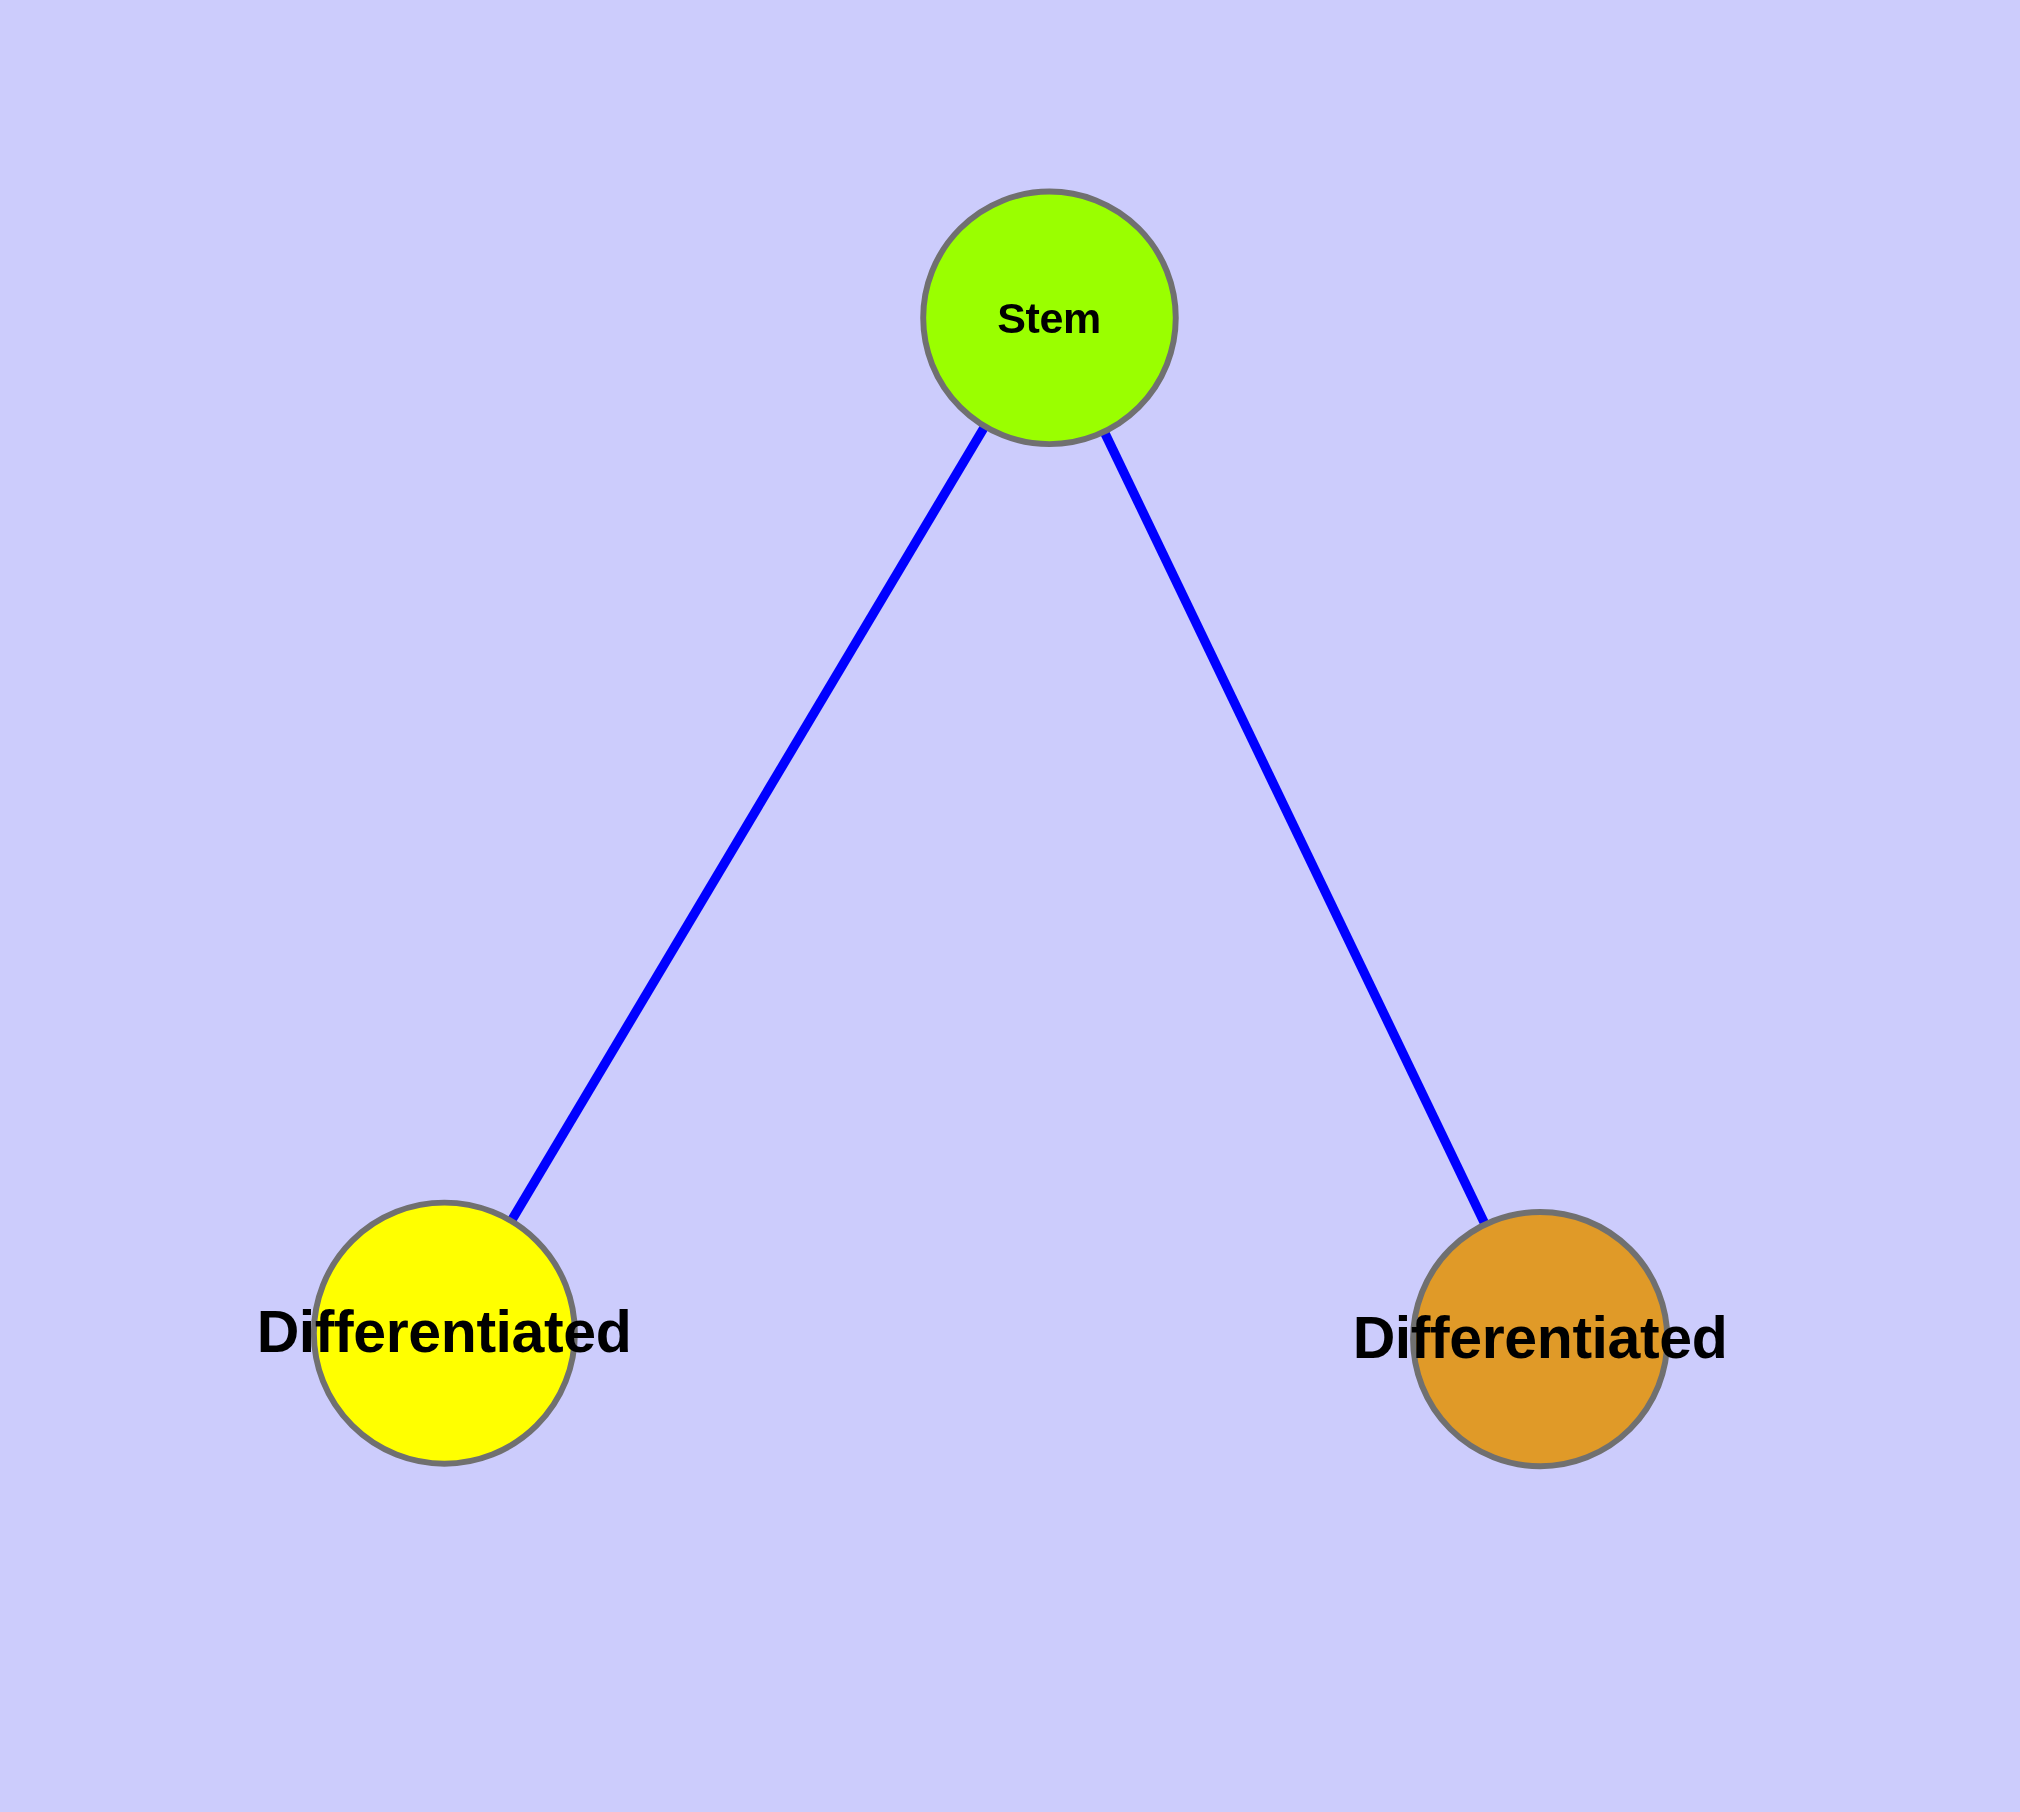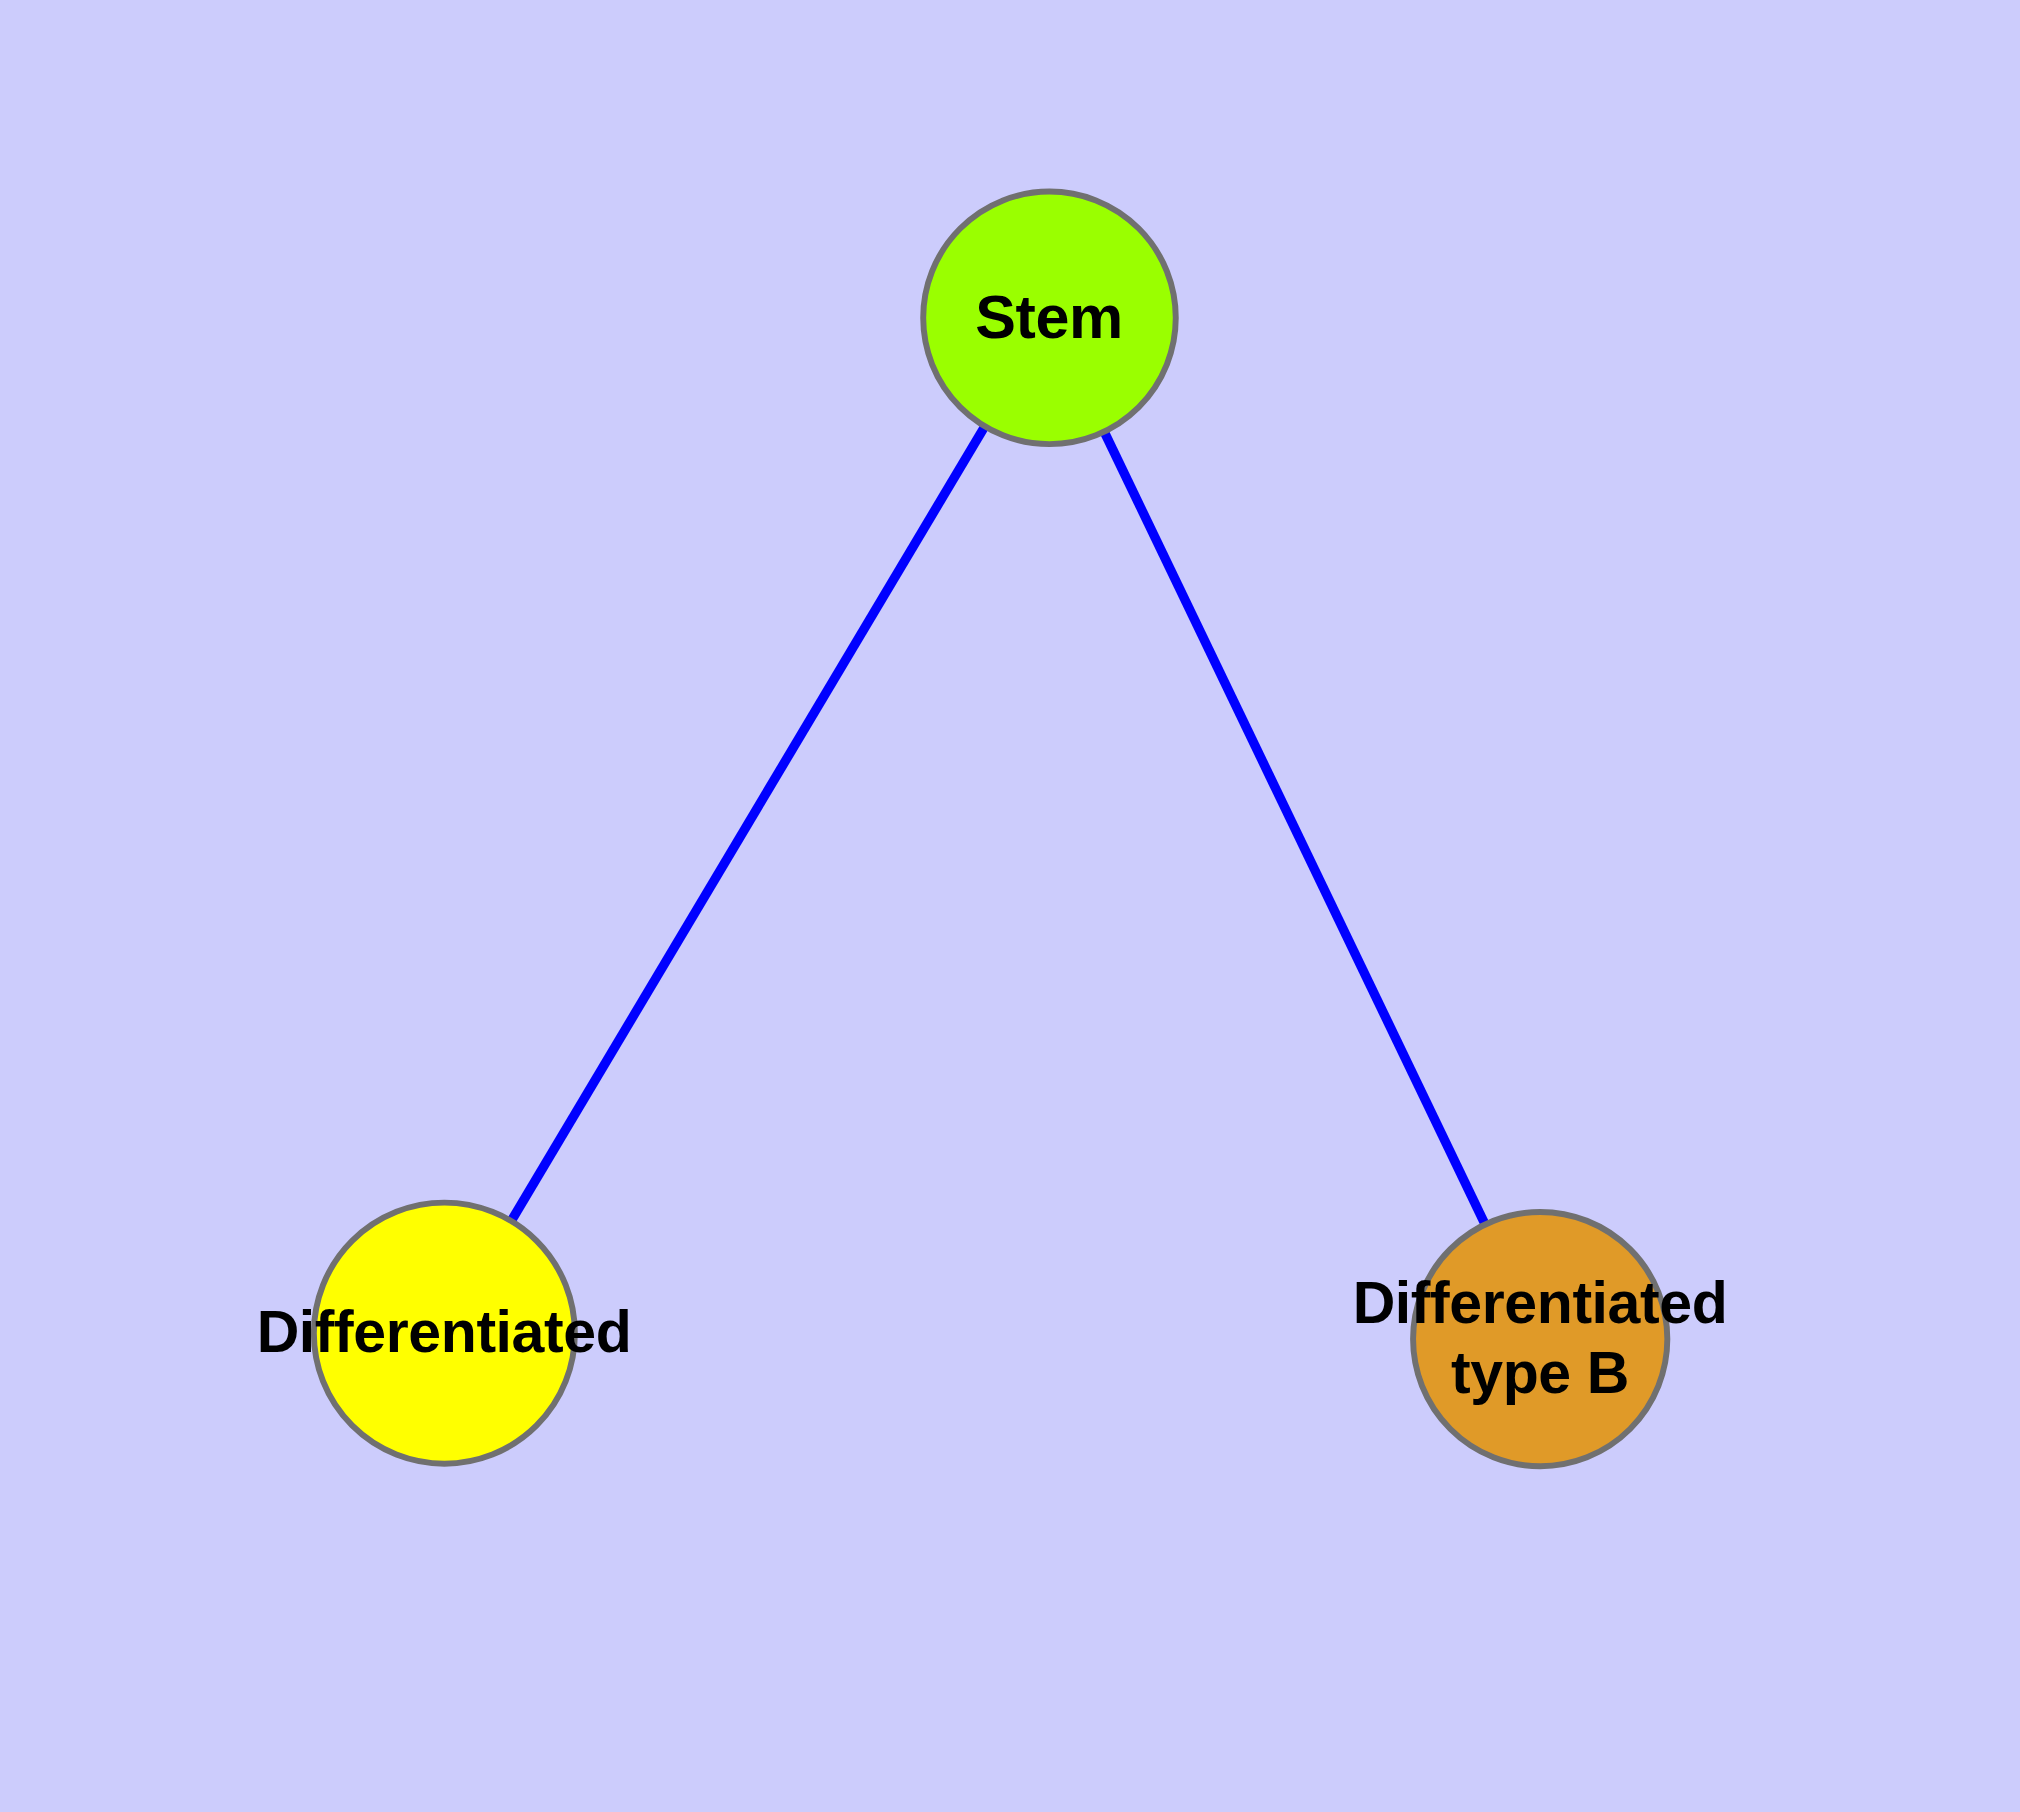--- a/index.html
+++ b/index.html
@@ -28,21 +28,21 @@
     transform: translate(-50%, -50%);
     text-align: center;
     font-weight: bold;
     color: #000000;
     white-space: nowrap;
     line-height: 1.18;
     letter-spacing: -0.4px;
     pointer-events: none;
     -webkit-font-smoothing: antialiased;
   }
-  .label-stem      { font-size: 61px; }
+  .label-stem      { font-size: 43px; }
   .label-type-a    { font-size: 59px; }
   .label-type-b    { font-size: 59px; }
   .label-line      { display: block; }
 </style>
 </head>
 <body>
 
 <div id="canvas" style="width: 2021px; height: 1812px; background: rgb(204, 204, 252);">
 
   <svg id="graph-svg" viewBox="0 0 2384 2138">
@@ -60,17 +60,16 @@
   <div class="node-label label-stem" id="label-0" style="left: 1049px; top: 318px;">
     <span class="label-line">Stem</span>
   </div>
 
   <div class="node-label label-type-a" id="label-1" style="left: 444px; top: 1333px;">
     <span class="label-line">Differentiated</span>
   </div>
 
   <div class="node-label label-type-b" id="label-2" style="left: 1540px; top: 1339px;">
     <span class="label-line">Differentiated</span>
-    <span class="label-line">type B</span>
   </div>
 
 </div>
 
 
 </body></html>

